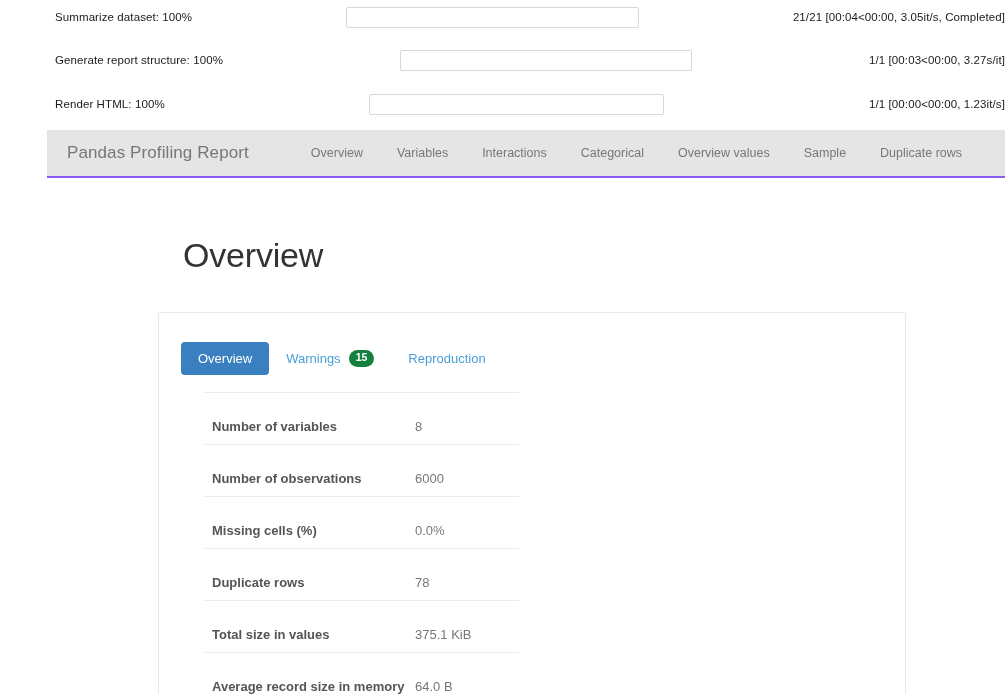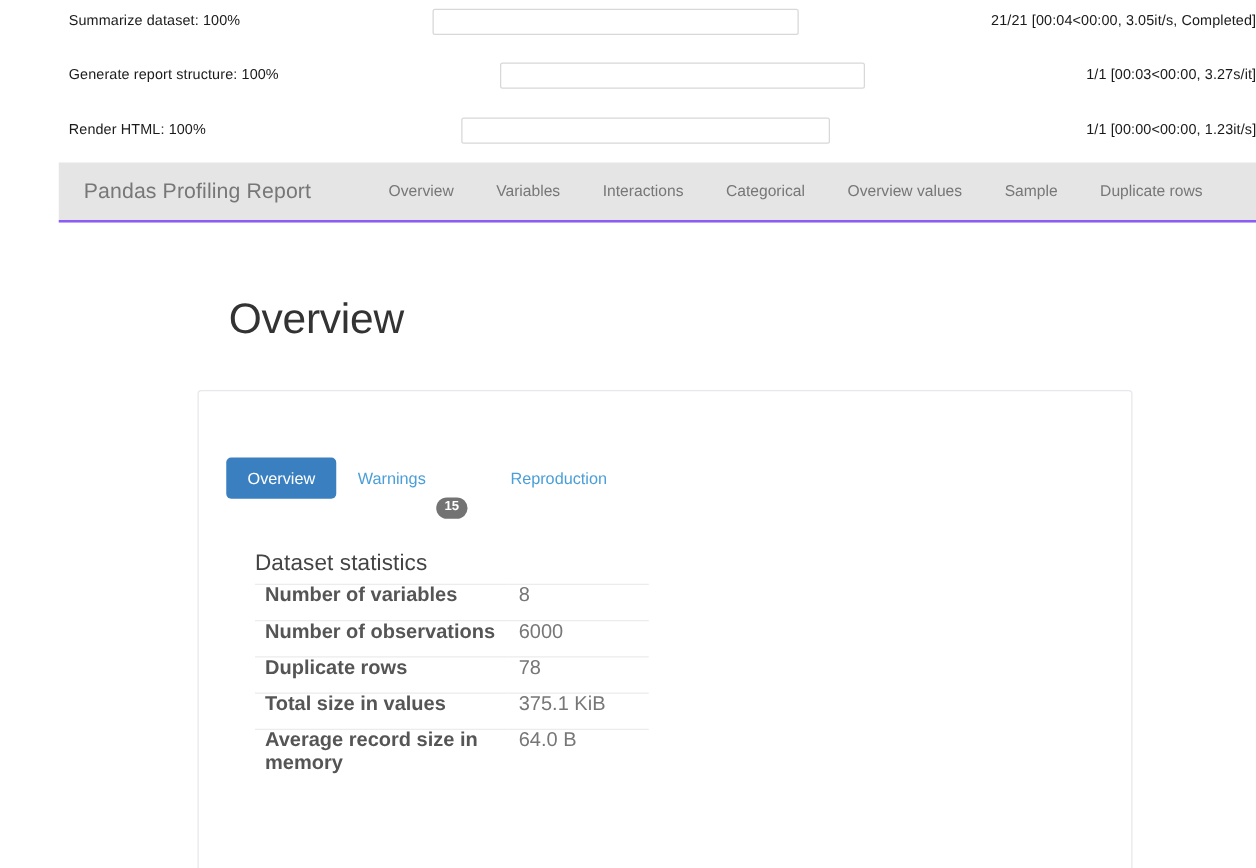--- a/index.html
+++ b/index.html
@@ -144,29 +144,28 @@
     display: flex;
     align-items: center;
     white-space: nowrap;
   }
   .tab.active {
     background: #3a80c0;
     color: #ffffff;
   }
   .badge {
     display: inline-block;
-    background: #737373;
+    background: #15803d;
     color: #ffffff;
     font-size: 10.5px;
     font-weight: bold;
     border-radius: 9px;
     padding: 2px 7px 3px 7px;
     margin-left: 8px;
     line-height: 1.1;
-    margin-top: 48px;
   }
 
   .panels {
     display: flex;
     padding: 16px 0 0 0;
   }
   .panel {
     box-sizing: border-box;
   }
   .panel-left  { width: 360px; padding-left: 45px; }
@@ -181,22 +180,22 @@
   }
   table.stats {
     border-collapse: collapse;
     width: 315px;
     table-layout: fixed;
   }
   table.stats.narrow { width: 315px; }
   table.stats tr { border-top: 1px solid #ececec; }
   table.stats th,
   table.stats td {
-    padding: 0 0 10px 8px;
-    font-size: 16px;
+    padding: 26px 0 10px 8px;
+    font-size: 13px;
     text-align: left;
     vertical-align: top;
   }
   table.stats th {
     font-weight: bold;
     color: #555555;
     width: 195px;
   }
   table.stats td {
     font-weight: 400;
@@ -262,30 +261,33 @@
         <span class="badge">15</span>
       </a>
       <a class="tab">
         <span>Reproduction</span>
       </a>
     </div>
 
     <div class="panels">
 
       <div class="panel panel-left">
-        <h2 class="panel-heading">Dataset statistics</h2>
         <table class="stats">
           <tbody>
             <tr>
               <th>Number of variables</th>
               <td>8</td>
             </tr>
             <tr>
               <th>Number of observations</th>
               <td>6000</td>
+            </tr>
+            <tr>
+              <th>Missing cells (%)</th>
+              <td>0.0%</td>
             </tr>
             <tr>
               <th>Duplicate rows</th>
               <td>78</td>
             </tr>
             <tr>
               <th>Total size in values</th>
               <td>375.1 KiB</td>
             </tr>
             <tr>

